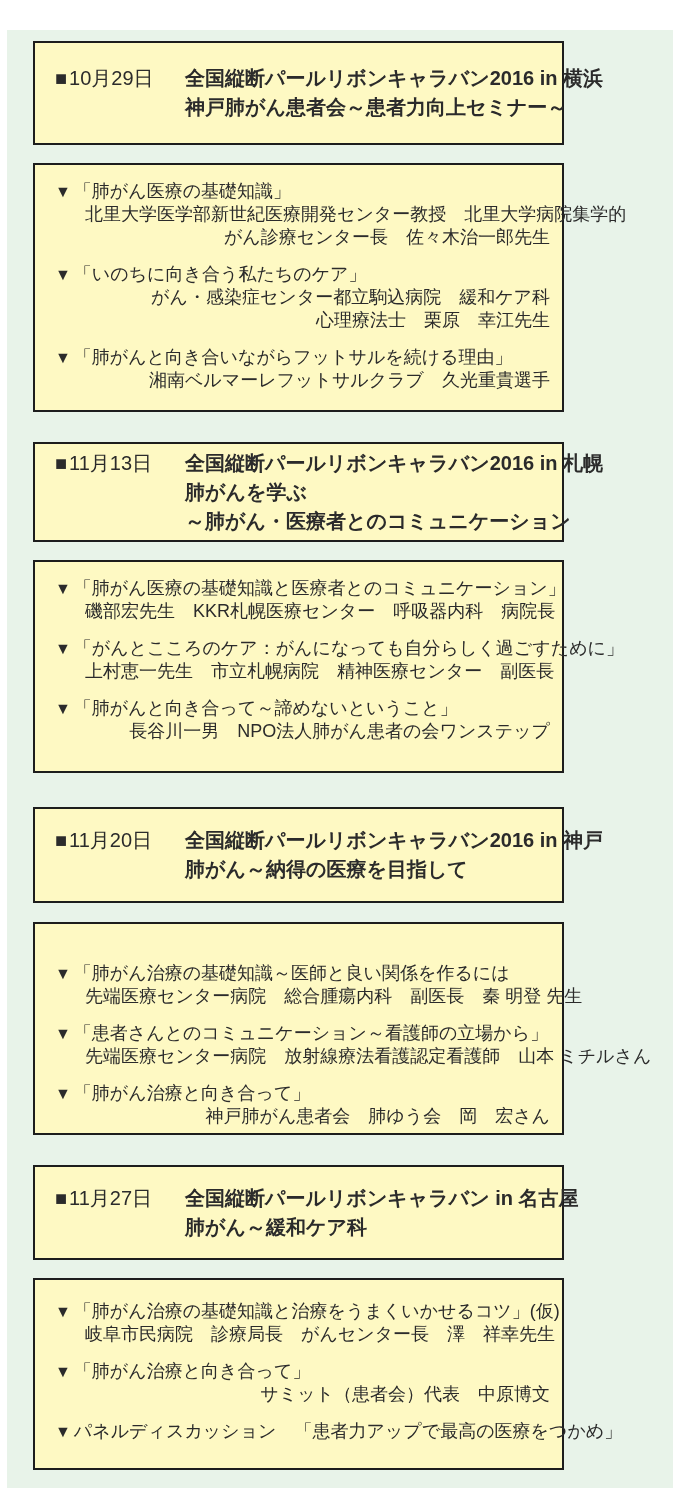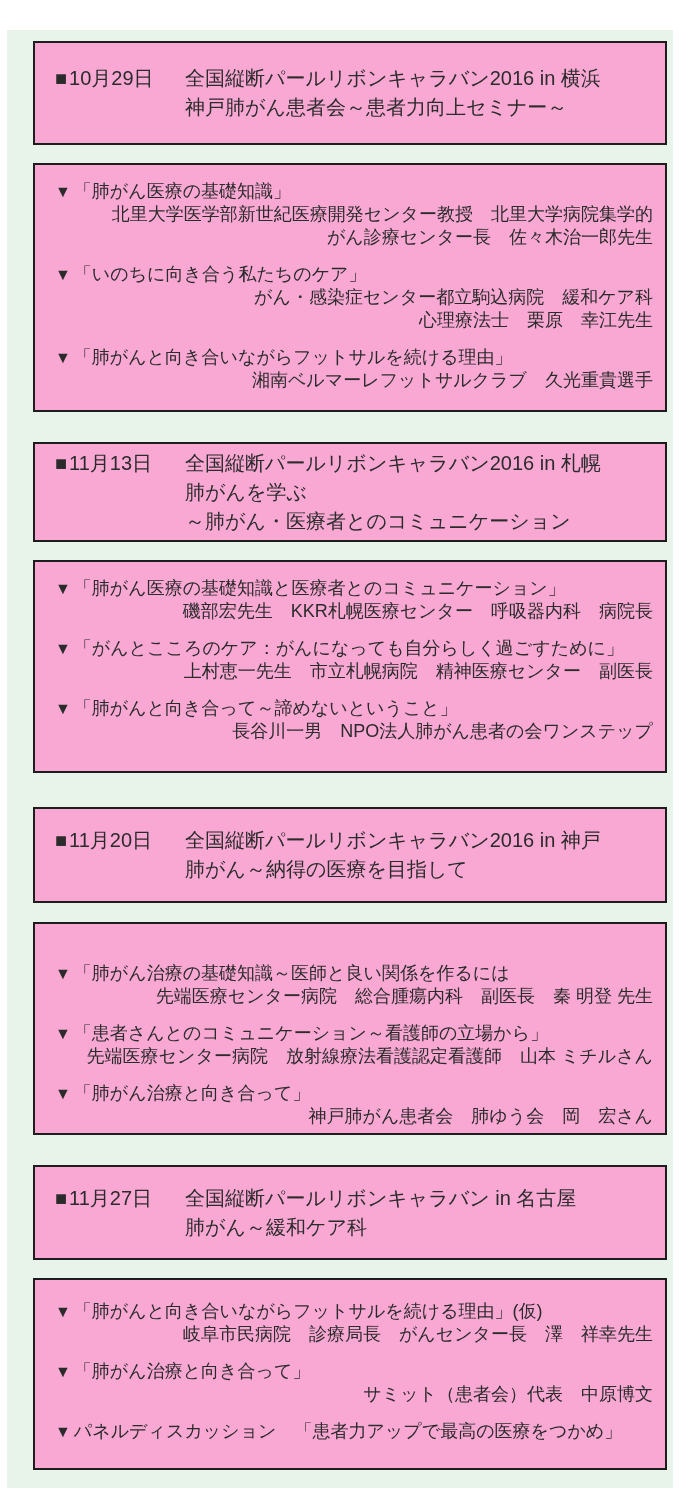--- a/index.html
+++ b/index.html
@@ -8,31 +8,31 @@
     background:#ffffff;
     font-family:"Liberation Sans", sans-serif;
     color:#2b2b2b;
     -webkit-font-smoothing:antialiased;
   }
   .panel{
     position:absolute;left:7px;top:30px;width:666px;height:1458px;
     background:#e8f3e9;
   }
   .box{
-    position:absolute;left:33px;width:634px;box-sizing:border-box;
-    background:#f9a8d4;border:2px solid #1d1d1d;
+    position:absolute;left:33px;width:531px;box-sizing:border-box;
+    background:#fef9c3;border:2px solid #1d1d1d;
   }
   .headbox{display:flex;align-items:center;font-size:20px;}
   .headrow{
     display:flex;width:100%;box-sizing:border-box;
     padding:0 10px 0 20px;line-height:29px;white-space:nowrap;
   }
   .evdate{flex:0 0 130px;}
   .sq{margin-right:2px;}
-  .evtitle{flex:1;}
+  .evtitle{flex:1;font-weight:bold;}
   .progbox{
     font-size:18px;line-height:23px;
     padding:15px 12px 0 20px;box-sizing:border-box;
   }
   .prog-item{margin-bottom:14px;}
   .prog-title{white-space:nowrap;}
   .tri{margin-right:3px;font-size:16px;}
   .prog-details{margin-left:30px;white-space:nowrap;text-align:right;}
 </style>
 </head>
@@ -123,21 +123,21 @@
     <div class="evdate"><span class="sq">■</span><span>11月27日</span></div>
     <div class="evtitle">
       <div>全国縦断パールリボンキャラバン in 名古屋</div>
       <div>肺がん～緩和ケア科</div>
     </div>
   </div>
 </section>
 
 <section class="box progbox" style="top:1278px;height:192px;padding-top:20px">
   <div class="prog-item">
-    <div class="prog-title"><span class="tri">▼</span><span>「肺がんと向き合いながらフットサルを続ける理由」(仮)</span></div>
+    <div class="prog-title"><span class="tri">▼</span><span>「肺がん治療の基礎知識と治療をうまくいかせるコツ」(仮)</span></div>
     <div class="prog-details">岐阜市民病院　診療局長　がんセンター長　澤　祥幸先生</div>
   </div>
   <div class="prog-item">
     <div class="prog-title"><span class="tri">▼</span><span>「肺がん治療と向き合って」</span></div>
     <div class="prog-details">サミット（患者会）代表　中原博文</div>
   </div>
   <div class="prog-item">
     <div class="prog-title"><span class="tri">▼</span><span>パネルディスカッション　「患者力アップで最高の医療をつかめ」</span></div>
   </div>
 </section>

